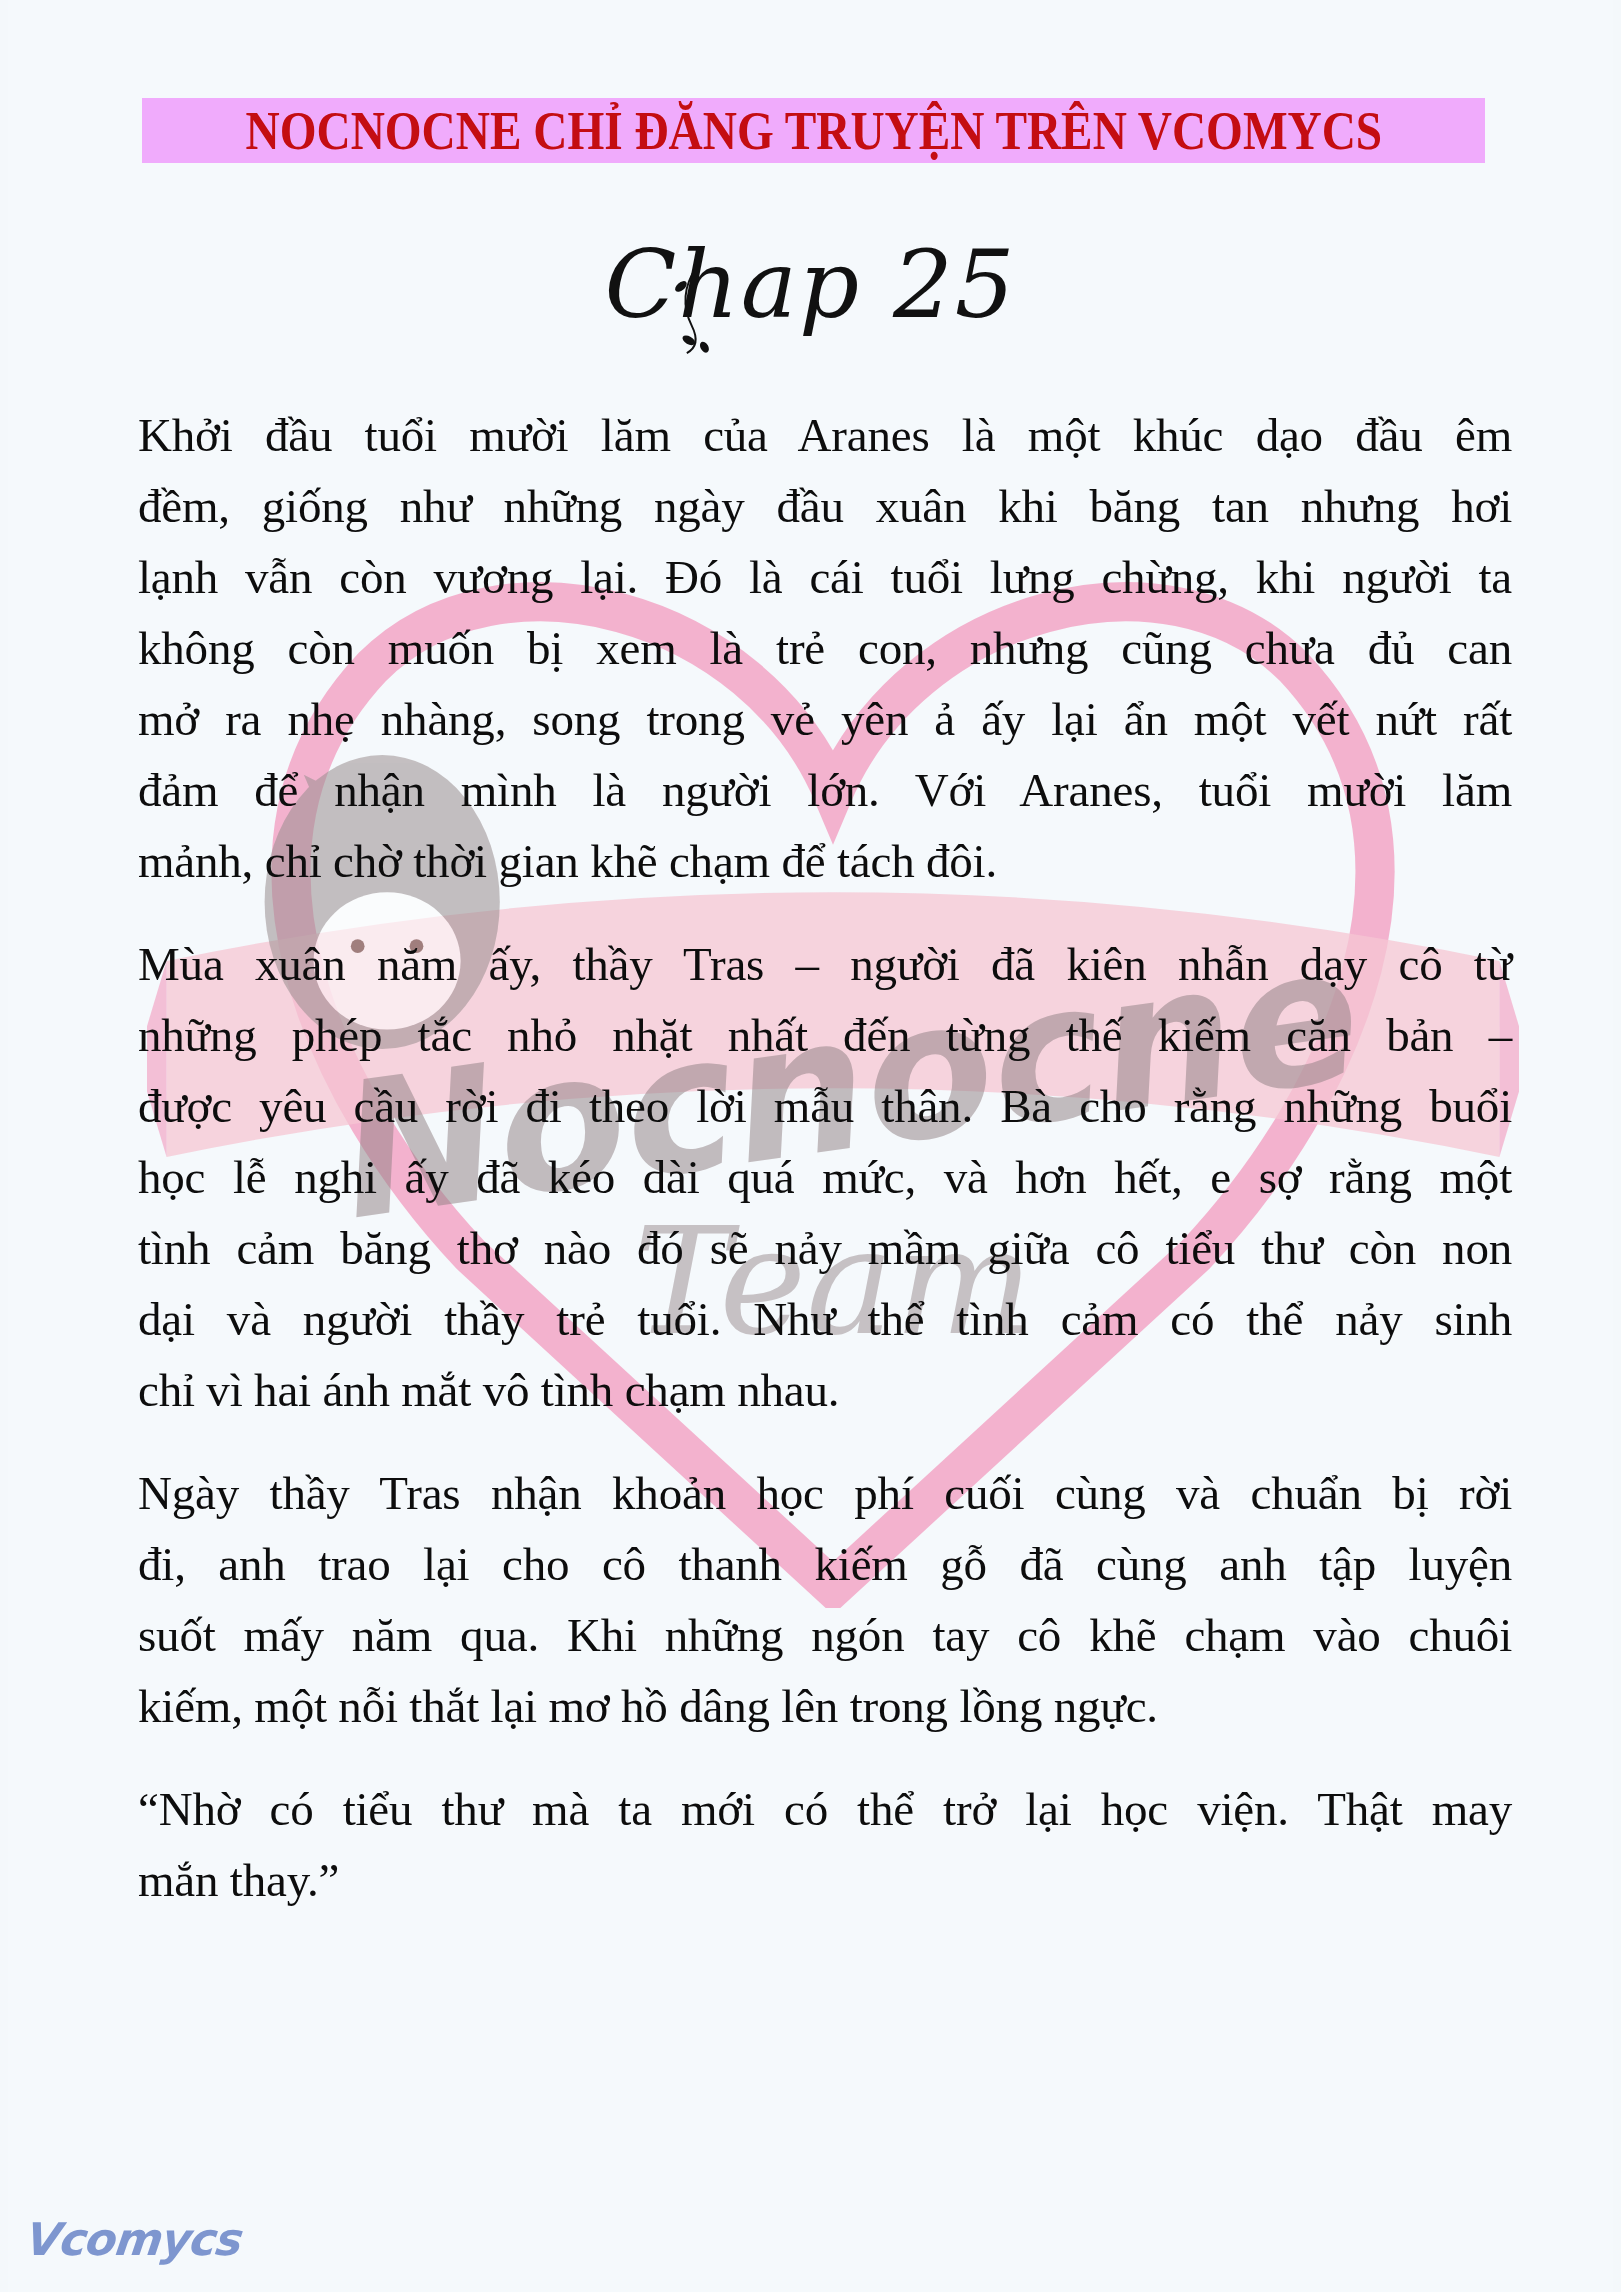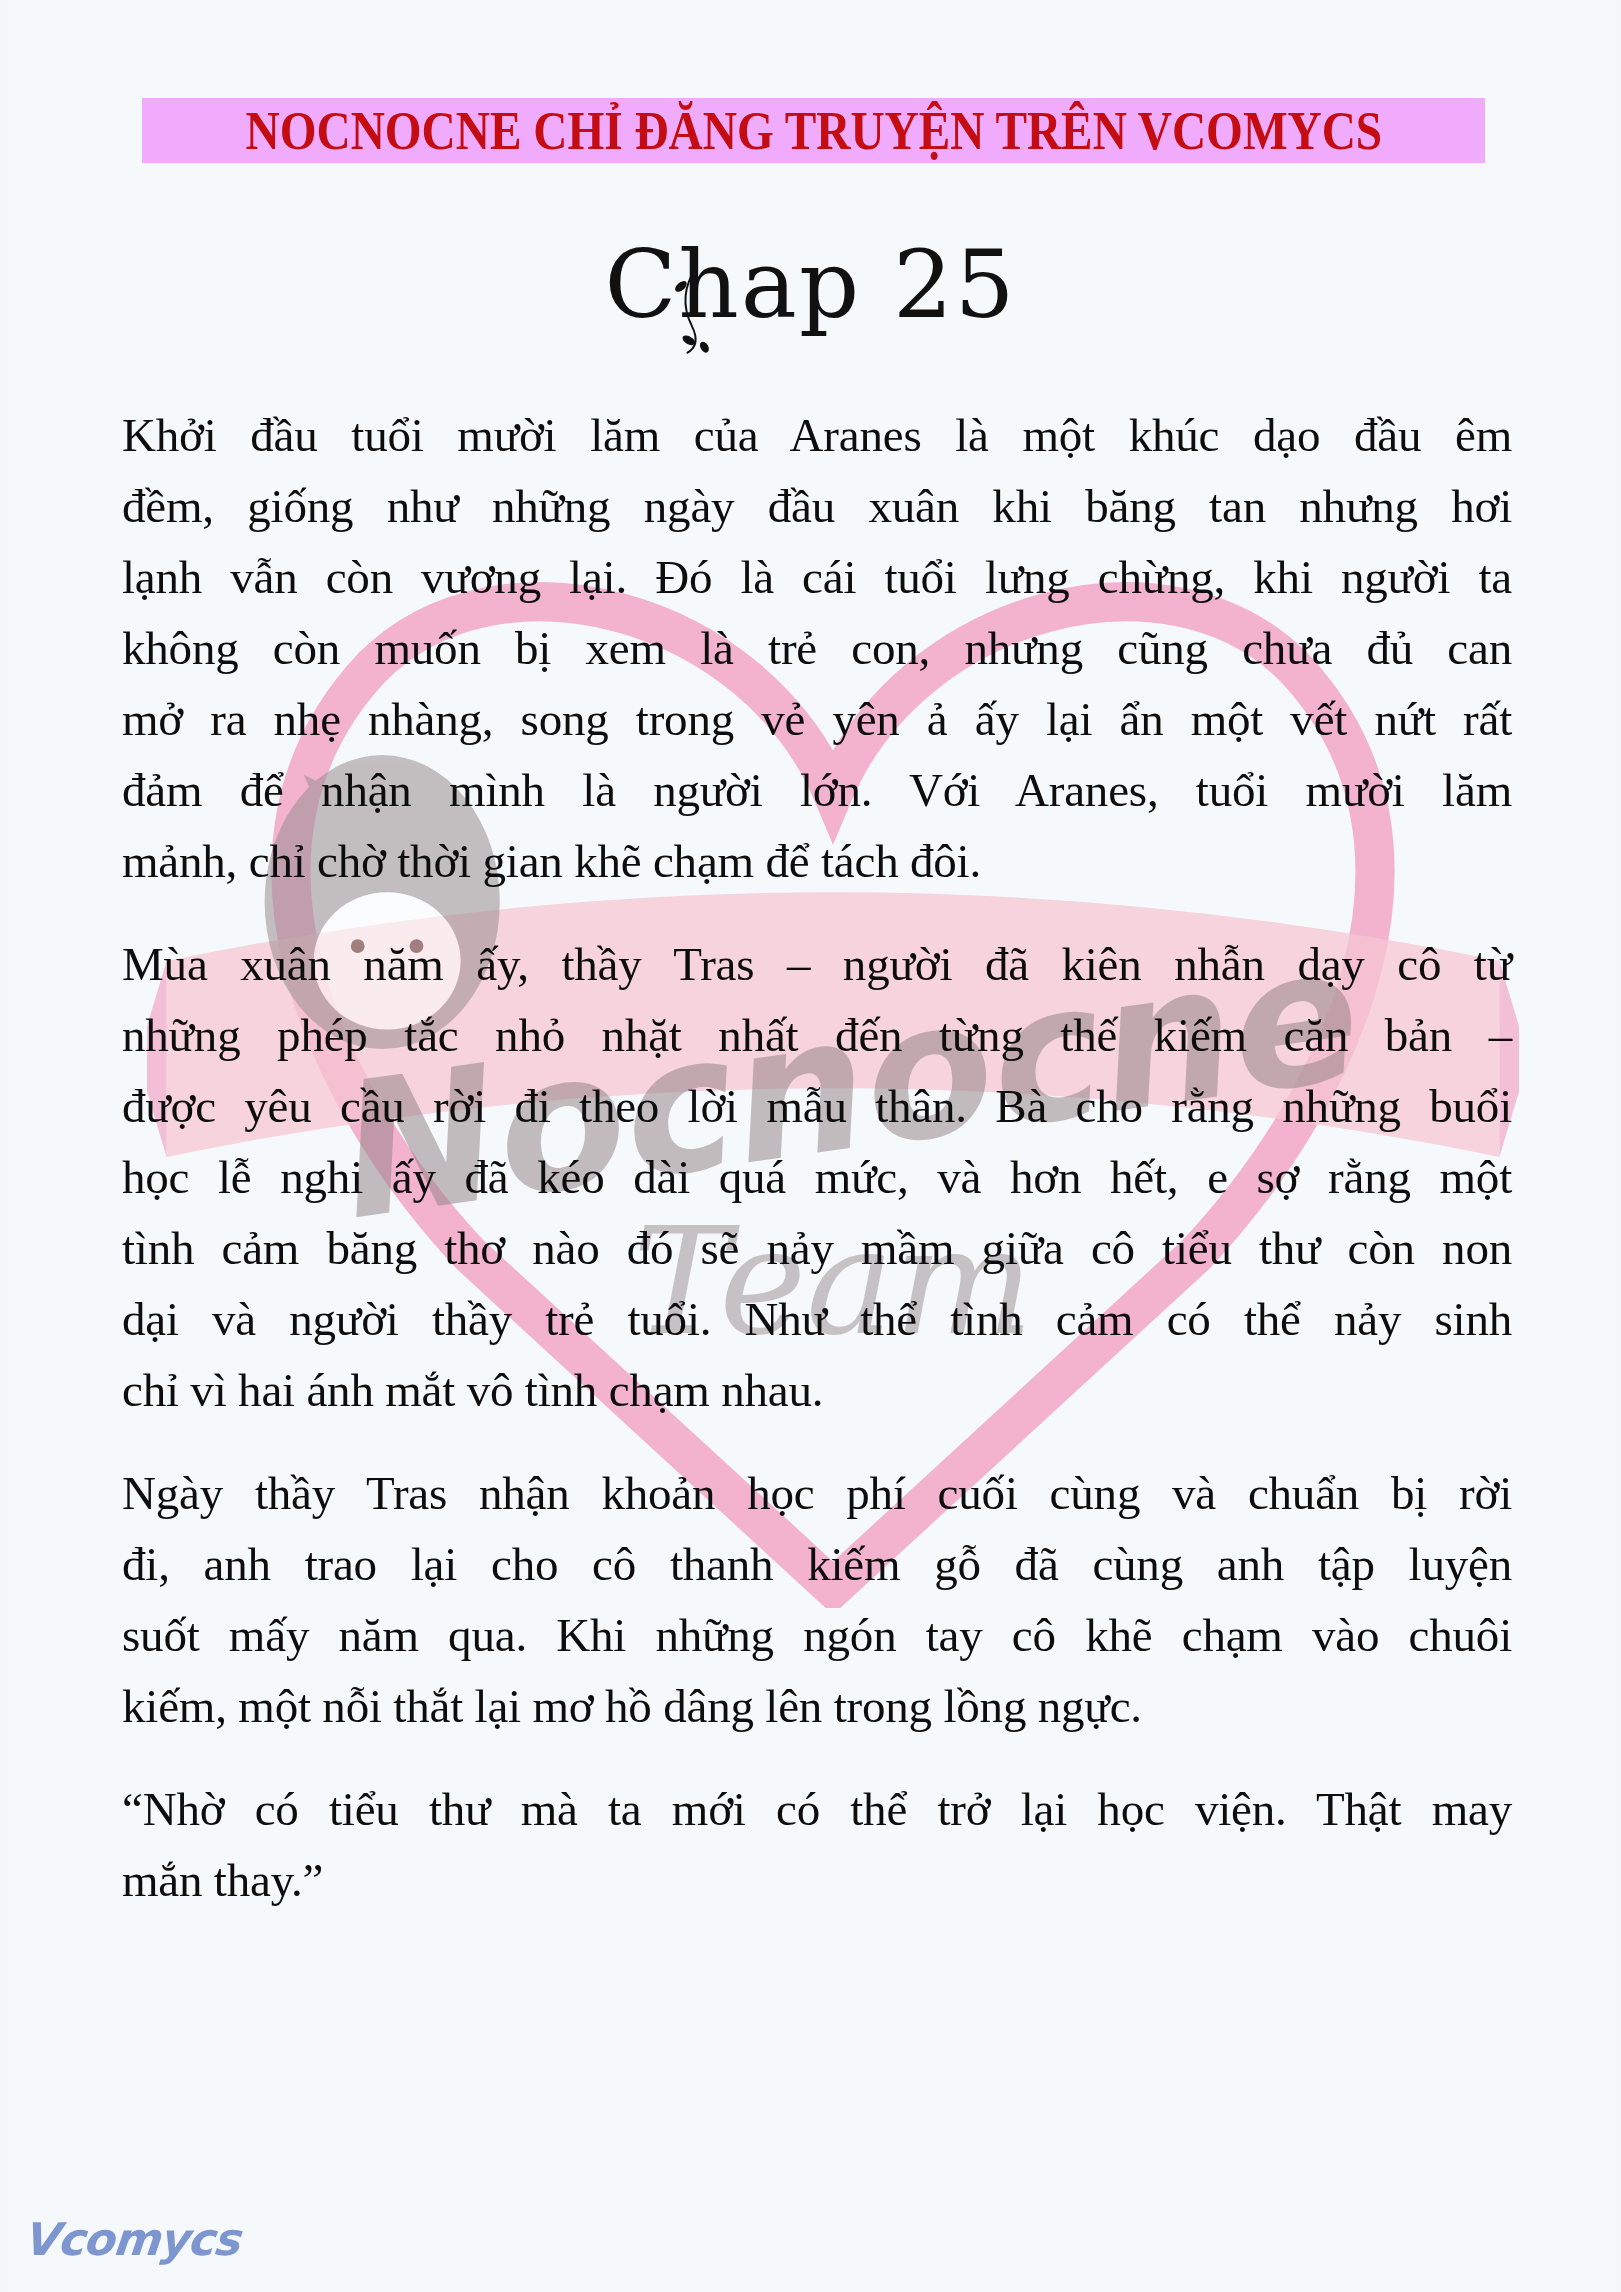--- a/index.html
+++ b/index.html
@@ -36,20 +36,21 @@
     letter-spacing: 0px;
     color: #c40d12;
     transform: scaleX(0.86);
     white-space: nowrap;
   }
   .chapter-title {
     position: absolute; z-index: 2;
     left: 0; width: 1621px; top: 230px;
     text-align: center;
     font-family: "DejaVu Serif", "Liberation Serif", serif;
+    font-style: italic;
     font-size: 94px;
     color: #111;
     letter-spacing: 2px;
   }
   .flourish {
     position: absolute; z-index: 2; left: 667px; top: 257px; width: 69px; height: 98px;
   }
   .content {
     position: absolute; z-index: 3;
     left: 122px; top: 400px; width: 1390px;
@@ -57,21 +58,21 @@
   .para {
     margin: 0 0 32px 0;
     font-size: 47px;
     line-height: 71px;
     text-align: justify;
     font-family: "Liberation Serif", "DejaVu Serif", serif;
     font-weight: 500;
     color: #0d0d0d;
     letter-spacing: -0.2px;
   }
-  .para .line { display: block; text-align: justify; text-align-last: justify; white-space: nowrap; }
+  .para .line { display: block; text-align: justify; text-align-last: justify; white-space: nowrap; margin-left: 16px; }
   .para .line.last { text-align-last: left; }
 
   .logo {
     position: absolute; z-index: 2; left: 27.4px; top: 2213px;
     font-family: "DejaVu Sans", "Liberation Sans", sans-serif;
     font-style: italic; font-weight: bold;
     font-size: 45px; color: #7e96cf;
     letter-spacing: -1px;
     transform: skewX(-8deg);
   }

